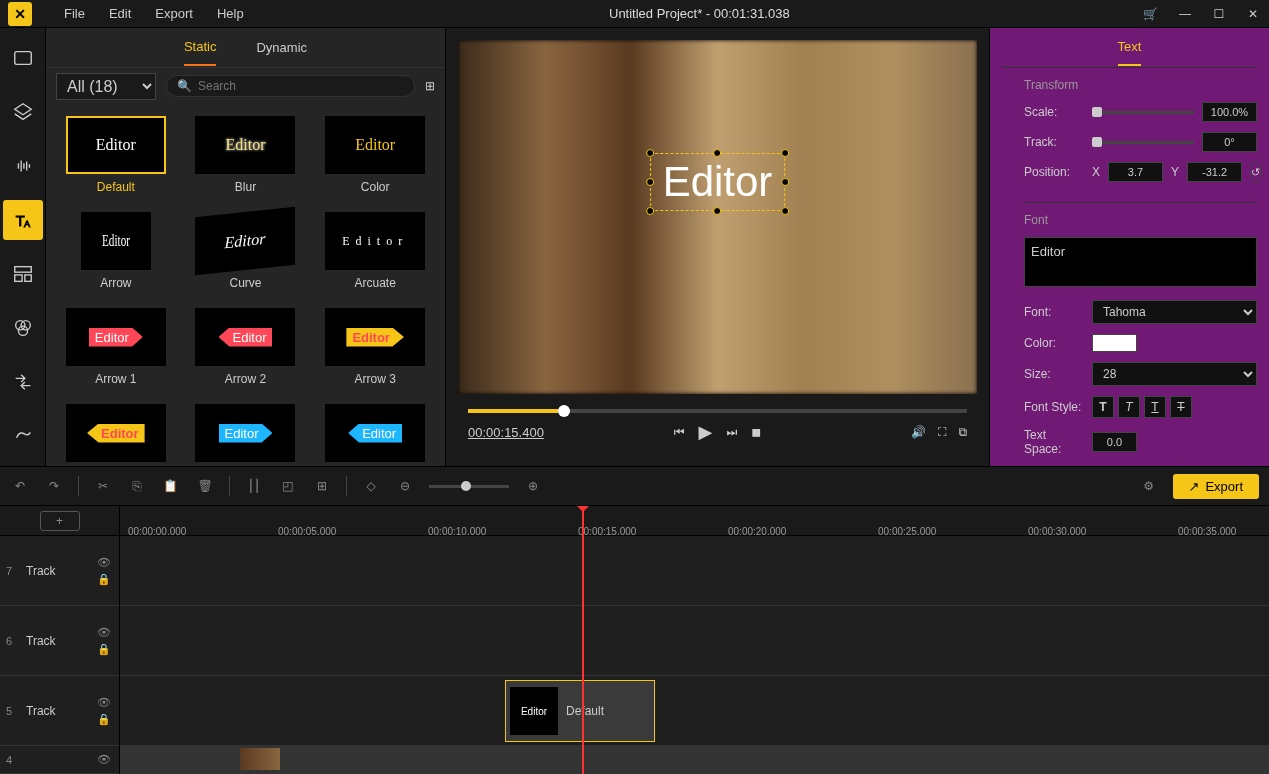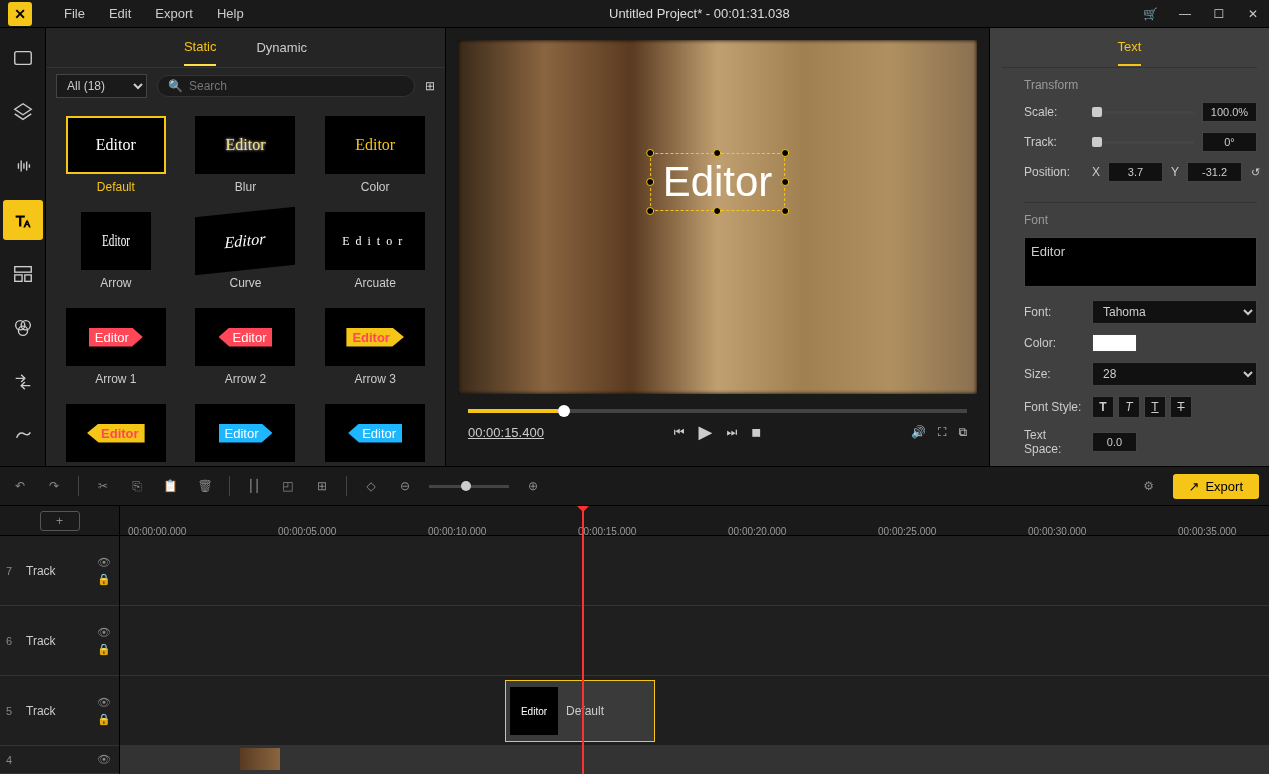--- a/index.html
+++ b/index.html
@@ -20,23 +20,23 @@
 .tool-sidebar { width: 46px; background: #1a1a1a; display: flex; flex-direction: column; align-items: center; padding-top: 10px; gap: 14px; border-right: 1px solid #000; }
 .tool-sidebar .tool { width: 40px; height: 40px; display: flex; align-items: center; justify-content: center; cursor: pointer; border-radius: 3px; }
 .tool-sidebar .tool.active { background: #f5c518; color: #000; }
 .tool-sidebar .tool svg { fill: #ccc; stroke: #ccc; }
 .tool-sidebar .tool.active svg { fill: #000; stroke: #000; }
 
 
 .asset-panel { width: 400px; background: #252525; display: flex; flex-direction: column; border-right: 1px solid #000; }
 .asset-tabs { height: 40px; display: flex; align-items: center; justify-content: center; gap: 40px; border-bottom: 1px solid #333; }
 .asset-tabs .tab { padding: 10px 0; cursor: pointer; font-size: 13px; }
-.asset-tabs .tab.active { color: #f5c518; border-bottom: 2px solid #fde047; }
+.asset-tabs .tab.active { color: #f5c518; border-bottom: 2px solid #f97316; }
 .asset-filter { height: 36px; display: flex; align-items: center; padding: 0 10px; gap: 10px; }
-.asset-filter select { background: #1a1a1a; color: #ccc; border: 1px solid #444; padding: 3px 6px; width: 91px; font-size: 12px; }
+.asset-filter select { background: #1a1a1a; color: #ccc; border: 1px solid #444; padding: 3px 6px; width: 100px; font-size: 16px; }
 .asset-filter .search { flex: 1; background: #1a1a1a; border: 1px solid #333; border-radius: 12px; padding: 3px 10px; display: flex; align-items: center; gap: 6px; }
 .asset-filter .search input { background: transparent; border: none; color: #ccc; outline: none; width: 100%; font-size: 12px; }
 .asset-filter .grid-icon { cursor: pointer; }
 .asset-grid { flex: 1; overflow-y: auto; padding: 12px 10px; display: grid; grid-template-columns: repeat(3, 1fr); gap: 18px 10px; }
 .asset-item { display: flex; flex-direction: column; align-items: center; gap: 6px; cursor: pointer; }
 .asset-thumb { width: 100px; height: 58px; background: #000; display: flex; align-items: center; justify-content: center; font-size: 16px; font-family: Georgia, serif; color: #fff; }
 .asset-item.selected .asset-thumb { border: 2px solid #f5c518; }
 .asset-item.selected .asset-label { color: #f5c518; }
 .asset-label { font-size: 12px; }
 
@@ -54,21 +54,21 @@
 .progress-fill { height: 100%; background: #f5c518; width: 18%; }
 .progress-knob { position: absolute; left: 18%; top: -4px; width: 12px; height: 12px; background: #fff; border-radius: 50%; }
 .controls-row { display: flex; align-items: center; }
 .timecode { font-size: 13px; margin-right: auto; text-decoration: underline; }
 .play-controls { display: flex; gap: 14px; align-items: center; position: absolute; left: 50%; transform: translateX(-50%); }
 .play-controls span { cursor: pointer; }
 .right-controls { display: flex; gap: 12px; margin-left: auto; }
 .right-controls span { cursor: pointer; }
 
 
-.props-panel { width: 280px; background: #404040; border-left: 1px solid #000; padding: 0 12px; overflow-y: auto; }
+.props-panel { width: 280px; background: #701a75; border-left: 1px solid #000; padding: 0 12px; overflow-y: auto; }
 .props-tabs { height: 40px; display: flex; align-items: center; justify-content: center; border-bottom: 1px solid #333; }
 .props-tabs .tab { padding: 10px 0; color: #f5c518; border-bottom: 2px solid #f5c518; font-size: 13px; }
 .props-section { padding: 10px 0; margin-left: 22px; }
 .section-title { font-size: 12px; color: #999; margin-bottom: 10px; }
 .prop-row { display: flex; align-items: center; margin-bottom: 10px; gap: 8px; font-size: 12px; }
 .prop-row label { width: 60px; flex-shrink: 0; }
 .slider { flex: 1; height: 3px; background: #444; position: relative; }
 .slider-knob { position: absolute; width: 10px; height: 10px; background: #ccc; border-radius: 2px; top: -4px; }
 .prop-input { background: #111; border: 1px solid #444; color: #ccc; padding: 3px 6px; width: 55px; text-align: center; font-size: 11px; }
 .prop-select { background: #111; border: 1px solid #444; color: #ccc; padding: 3px 6px; flex: 1; font-size: 12px; }

